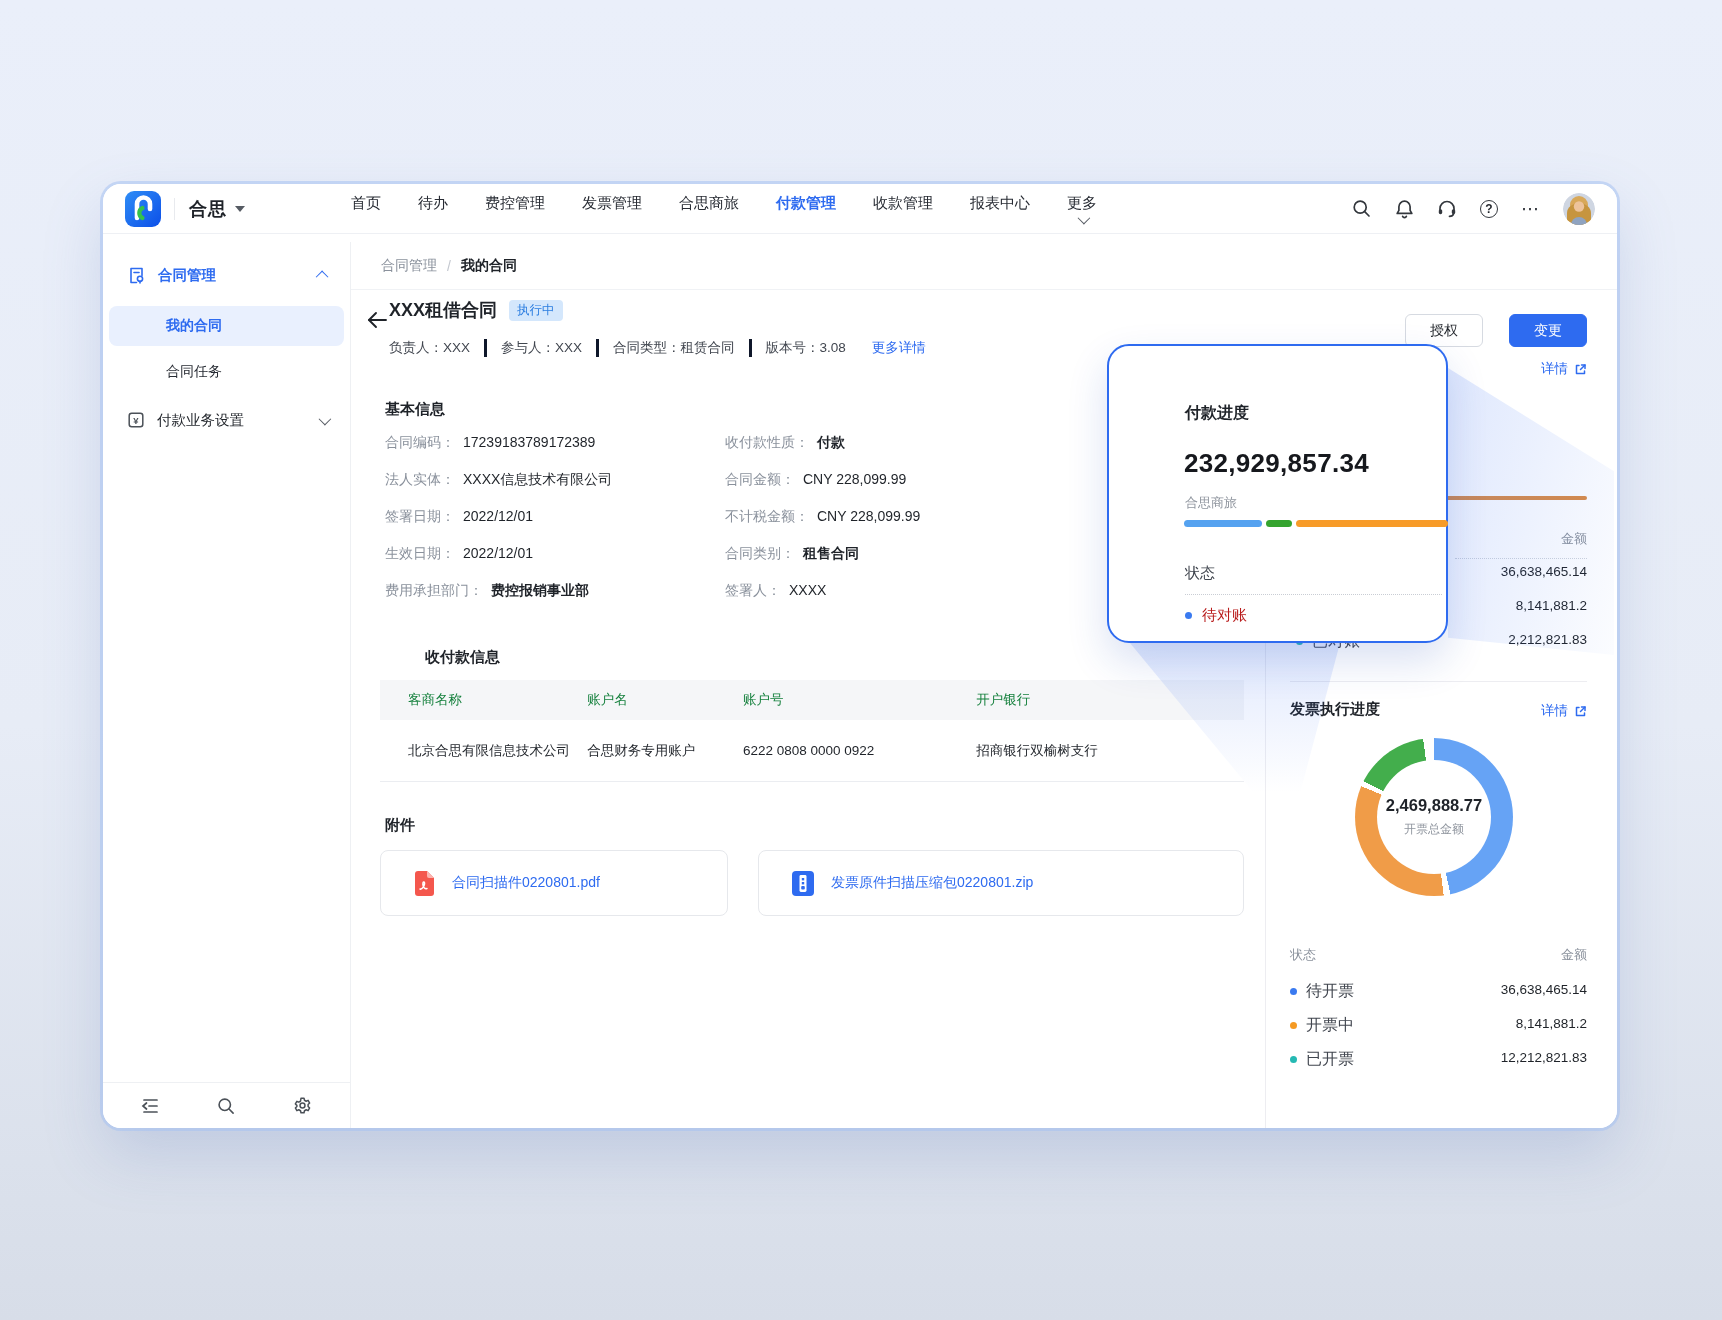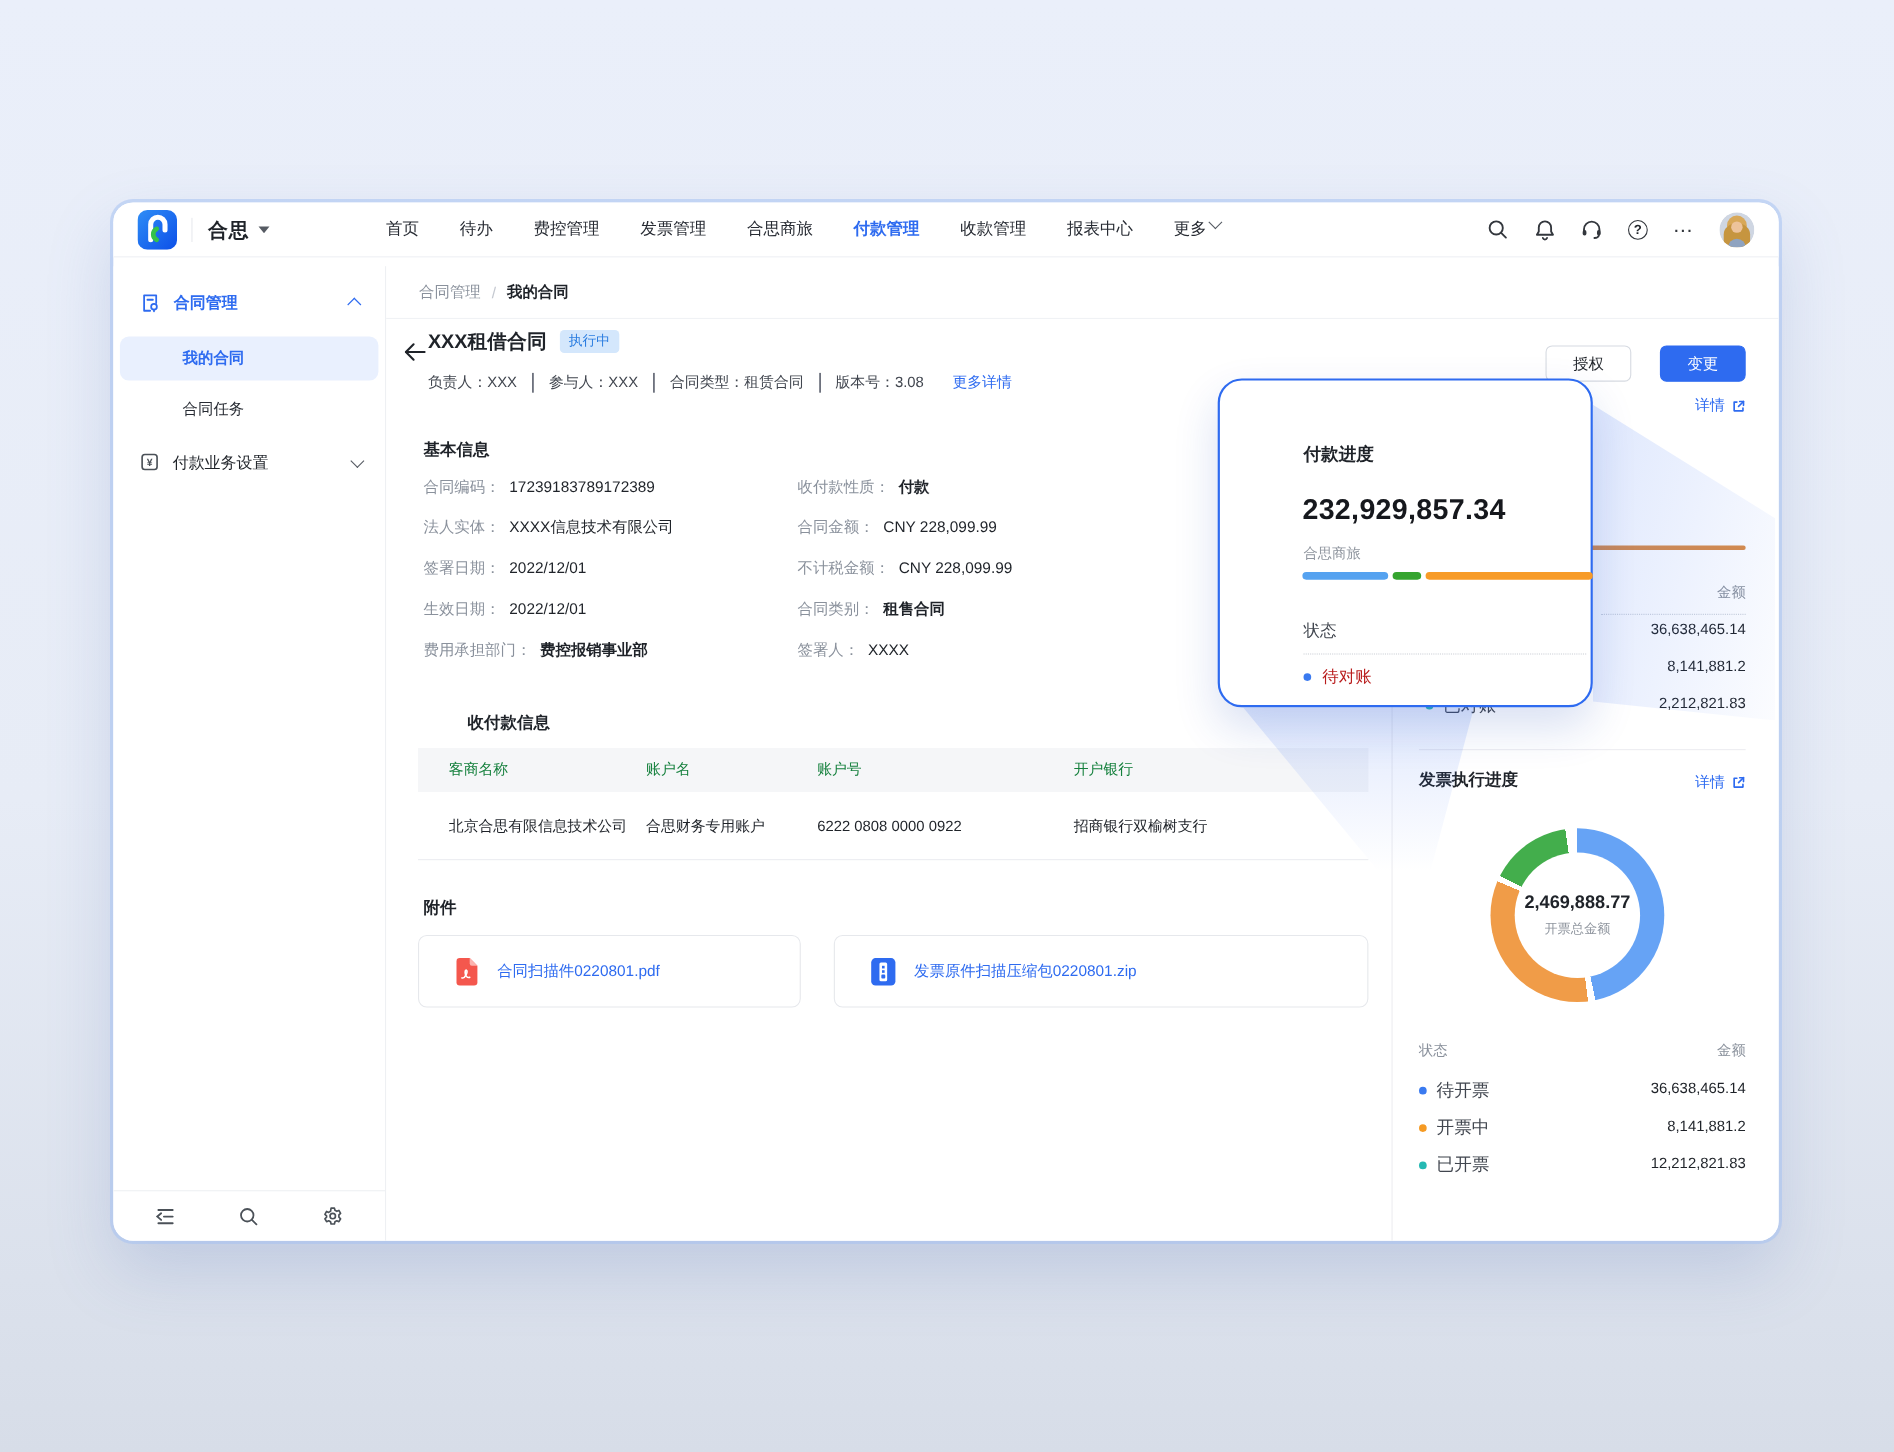--- a/index.html
+++ b/index.html
@@ -18,21 +18,21 @@
   }
   
   .navbar { position:absolute; left:0; top:0; width:100%; height:50px; display:flex; align-items:center; padding:0 22px; border-bottom:1px solid #eef0f4; background:#fff; z-index:30; }
   .logo { width:36px; height:36px; border-radius:9px; flex:0 0 auto; }
   .brand-divider { width:1px; height:22px; background:#e8eaee; margin:0 14px 0 13px; }
   .brand { font-size:18px; font-weight:700; letter-spacing:1px; }
   .caret-down { width:0; height:0; border-left:5px solid transparent; border-right:5px solid transparent; border-top:6px solid #565b63; margin-left:8px; display:inline-block; }
   .menu { display:flex; gap:37px; margin-left:106px; font-size:15px; color:#272b33; white-space:nowrap; }
   .menu-item { cursor:pointer; }
   .menu-item.active { color:#2e6bf0; font-weight:700; }
-  .menu-more { display:inline-flex; gap:2px; }
+  .menu-more { display:inline-flex; align-items:center; gap:2px;flex-direction:column; }
   .chev { width:9px; height:9px; border-right:1.6px solid #565b63; border-bottom:1.6px solid #565b63; display:inline-block; }
   .chev.down { transform:rotate(45deg) translateY(-2px); }
   .chev.up { transform:rotate(-135deg) translateY(-2px); border-color:#2e6bf0; }
   .nav-icons { margin-left:auto; display:flex; align-items:center; gap:23px; }
   .nav-ic { width:20px; height:20px; display:inline-flex; align-items:center; justify-content:center; color:#33373d; }
   .help-ic { width:18px; height:18px; border:1.6px solid #33373d; border-radius:50%; font-size:12px; font-weight:700; display:inline-flex; align-items:center; justify-content:center; }
   .dots { font-size:18px; letter-spacing:1px; color:#33373d; line-height:10px; }
   .avatar { width:32px; height:32px; border-radius:50%; overflow:hidden; }
   
   .sidebar { position:absolute; left:0; top:58px; width:248px; bottom:0; background:#fff; border-right:1px solid #eef0f3; z-index:20; }
@@ -47,21 +47,21 @@
   
   .main { position:absolute; left:248px; top:58px; right:0; bottom:0; background:#fff; }
   .crumb-row { height:48px; border-bottom:1px solid #f0f2f5; display:flex; align-items:center; padding-left:30px; font-size:14px; }
   .crumb-parent { color:#8a919c; cursor:pointer; }
   .crumb-sep { color:#c3c7cf; margin:0 10px; }
   .crumb-current { color:#1f2329; font-weight:600; }
   .back-btn { position:absolute; left:14px; top:66px; width:24px; height:24px; color:#1f2329; cursor:pointer; }
   .page-title { position:absolute; left:38px; top:56px; font-size:18px; font-weight:700; display:flex; align-items:center; gap:12px; }
   .badge { font-size:12.5px; font-weight:400; color:#2b7de0; background:#d4e7fc; border-radius:4px; padding:3px 8px; line-height:1.2; }
   .meta-row { position:absolute; left:38px; top:97px; display:flex; align-items:center; font-size:13.5px; color:#41464f; white-space:nowrap; }
-  .meta-part { padding:0 14px; border-left:1px solid #0f172a; }
+  .meta-part { padding:0 14px; border-left:3px solid #0f172a; }
   .meta-part:first-child { border-left:none; padding-left:0; }
   .link { color:#2e6bf0; cursor:pointer; }
   .more-detail { margin-left:12px; font-size:13.5px; }
   .btn { position:absolute; top:72px; height:33px; padding:0 24px; border-radius:6px; font-size:14px; display:inline-flex; align-items:center; cursor:pointer; }
   .btn-plain { right:134px; background:#fff; border:1px solid #d6dae1; color:#1f2329; }
   .btn-primary { right:30px; background:#2e6bf0; border:1px solid #2e6bf0; color:#fff; }
   .v-divider { position:absolute; left:914px; top:112px; bottom:0; width:1px; background:#ededf1; }
   .sec-title { position:absolute; font-size:15px; font-weight:700; color:#1f2329; }
   .form-col { position:absolute; top:190px; display:flex; flex-direction:column; gap:16px; font-size:14px; line-height:21px; }
   .form-row { display:flex; gap:8px; white-space:nowrap; }
@@ -81,21 +81,21 @@
   .attach-name { font-size:14px; color:#2e6bf0; }
   
   .detail-link { position:absolute; right:30px; display:inline-flex; align-items:center; gap:6px; font-size:13.5px; color:#2e6bf0; cursor:pointer; }
   .orange-line { position:absolute; left:1060px; right:30px; top:254px; height:4px; background:#db8b45; border-radius:2px; }
   .dash-sep { position:absolute; left:1104px; right:30px; top:316px; border-top:1px dotted #cfd4dc; }
   .amt-header { position:absolute; right:30px; font-size:13px; color:#8a919c; }
   .amt-val { position:absolute; right:30px; font-size:13.5px; color:#1f2329; }
   .legend-dot { width:7px; height:7px; border-radius:50%; display:inline-block; flex:0 0 auto; }
   .legend-left { position:absolute; display:flex; align-items:center; gap:9px; font-size:16px; color:#41464f; }
   .h-divider2 { position:absolute; left:939px; right:30px; top:439px; border-top:1px solid #ededf1; }
-  .donut { position:absolute; left:1004px; top:511px; width:158px; height:158px; border-radius:50%;
+  .donut { position:absolute; left:1004px; top:496px; width:158px; height:158px; border-radius:50%;
     background:conic-gradient(#66a3f5 0deg 168deg,#fff 168deg 173deg,#f09c48 173deg 293deg,#fff 293deg 297deg,#43ae4c 297deg 352deg,#fff 352deg 360deg); }
   .donut::after { content:""; position:absolute; left:22px; top:22px; right:22px; bottom:22px; background:#fff; border-radius:50%; }
   .donut-center { position:absolute; inset:0; display:flex; flex-direction:column; align-items:center; justify-content:center; z-index:2; }
   .donut-total { font-size:16.5px; font-weight:700; }
   .donut-sub { font-size:12px; color:#8f959e; margin-top:6px; }
   
   .beam { position:absolute; z-index:14; pointer-events:none; }
   .beam-side { left:1345px; top:184px; width:166px; height:287px;
     background:linear-gradient(105deg,rgba(62,115,244,.17),rgba(62,115,244,.02));
     clip-path:polygon(0 0,100% 36%,100% 100%,0 94%); }

